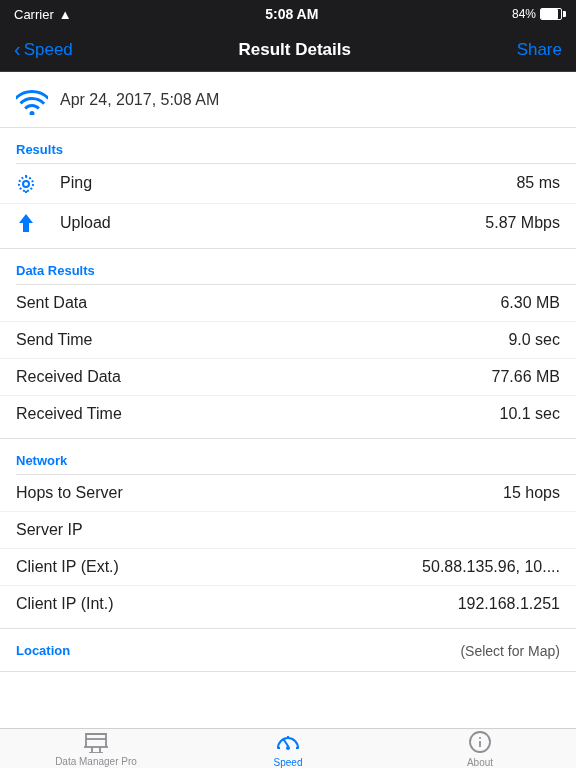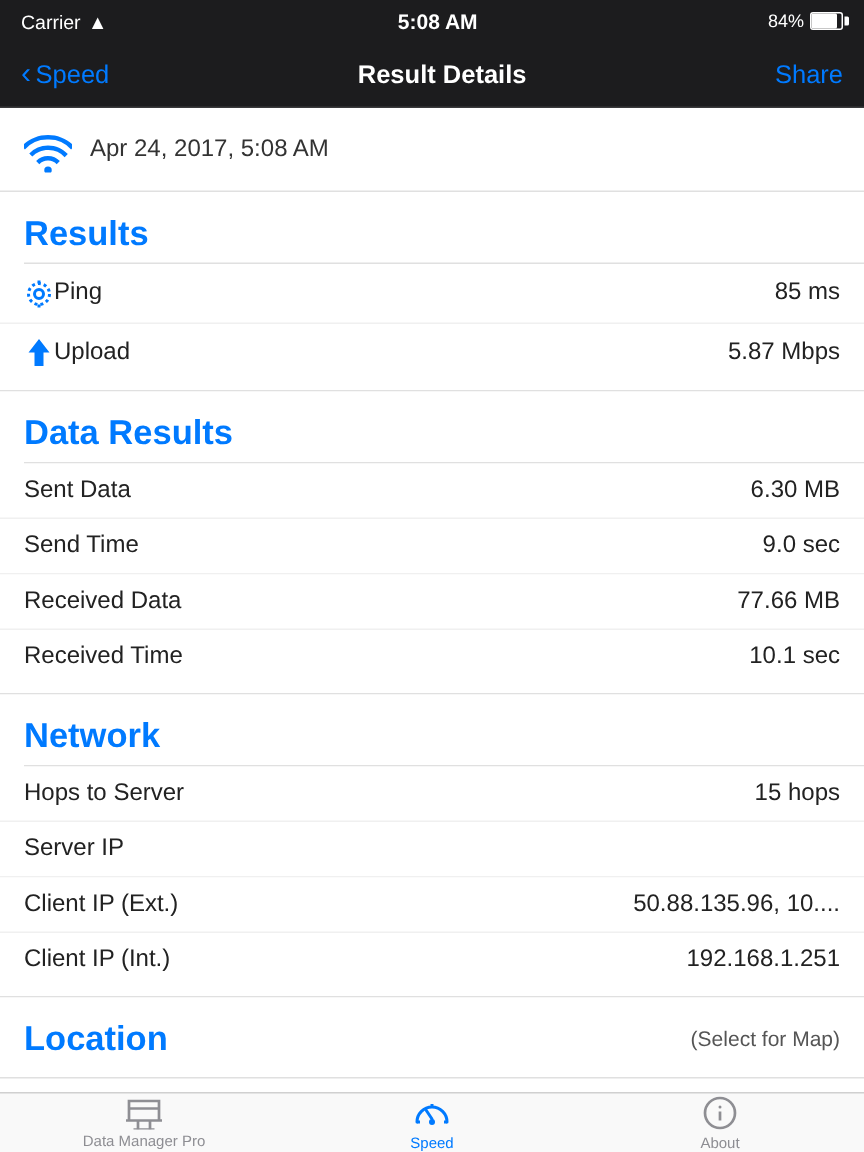--- a/index.html
+++ b/index.html
@@ -116,21 +116,21 @@
     }
 
     
     .section {
       background: white;
       border-bottom: 1px solid #e0e0e0;
       padding: 10px 0 6px 0;
     }
     .section-title {
       color: #007aff;
-      font-size: 23px;
+      font-size: 13px;
       font-weight: 600;
       padding: 4px 16px 6px 16px;
     }
     .section-divider {
       height: 1px;
       background: #e0e0e0;
       margin: 0 0 0 16px;
     }
 
     
@@ -141,21 +141,21 @@
       padding: 9px 16px;
       border-bottom: 1px solid #f0f0f0;
       background: white;
     }
     .data-row:last-child {
       border-bottom: none;
     }
     .row-label {
       display: flex;
       align-items: center;
-      gap: 0;
+      gap: 24px;
       font-size: 16px;
       color: #222;
     }
     .row-icon {
       width: 20px;
       text-align: center;
     }
     .row-value {
       font-size: 16px;
       color: #222;

